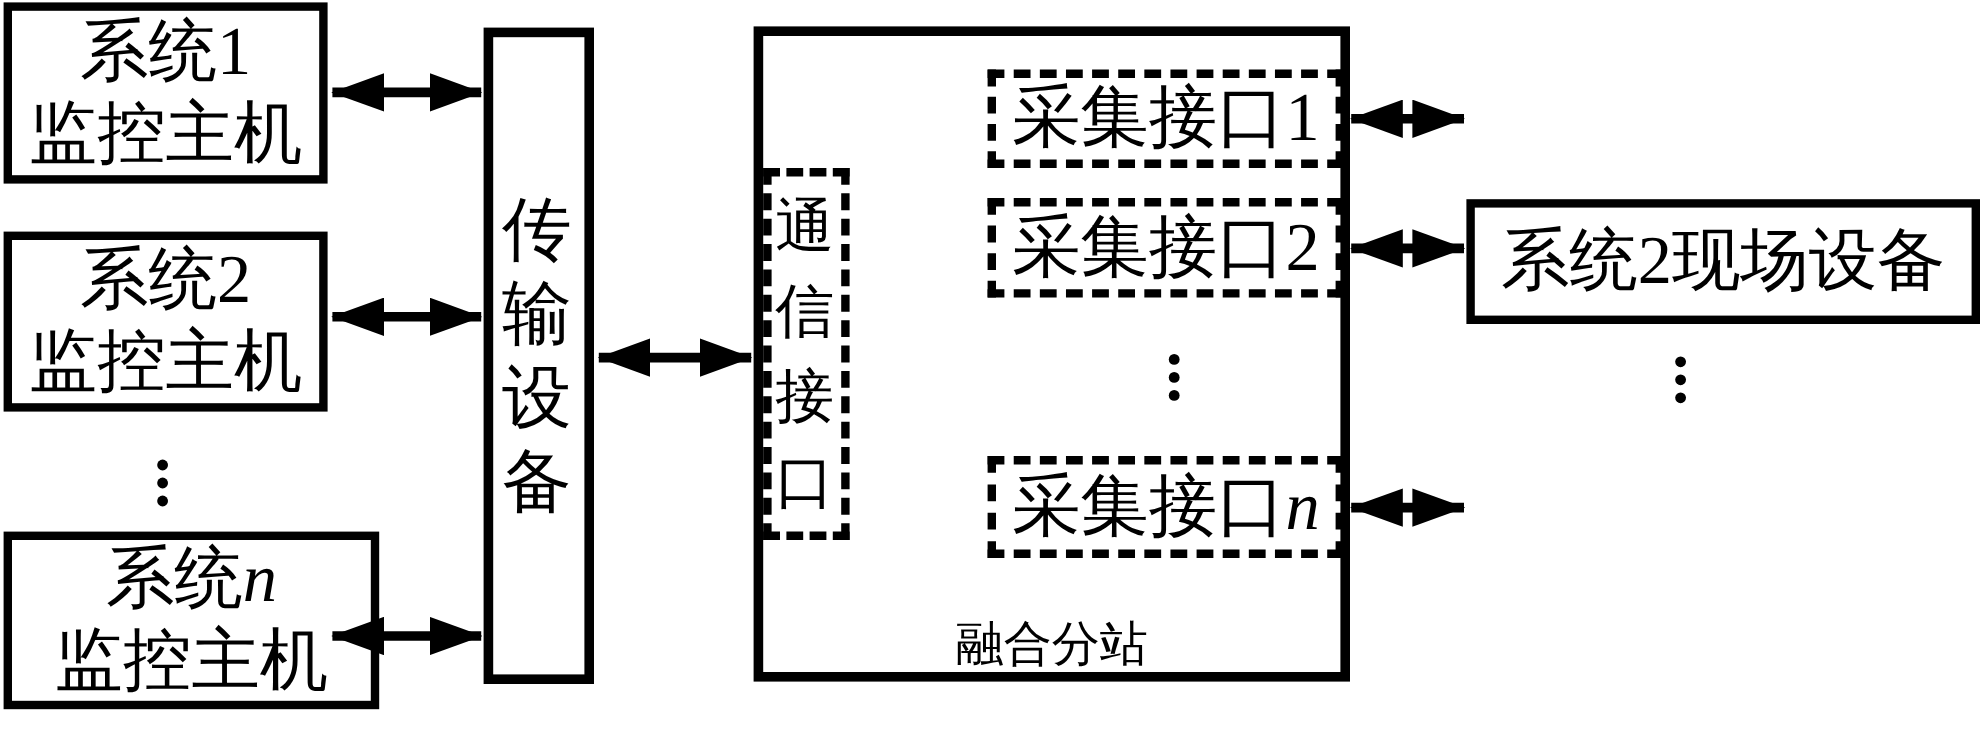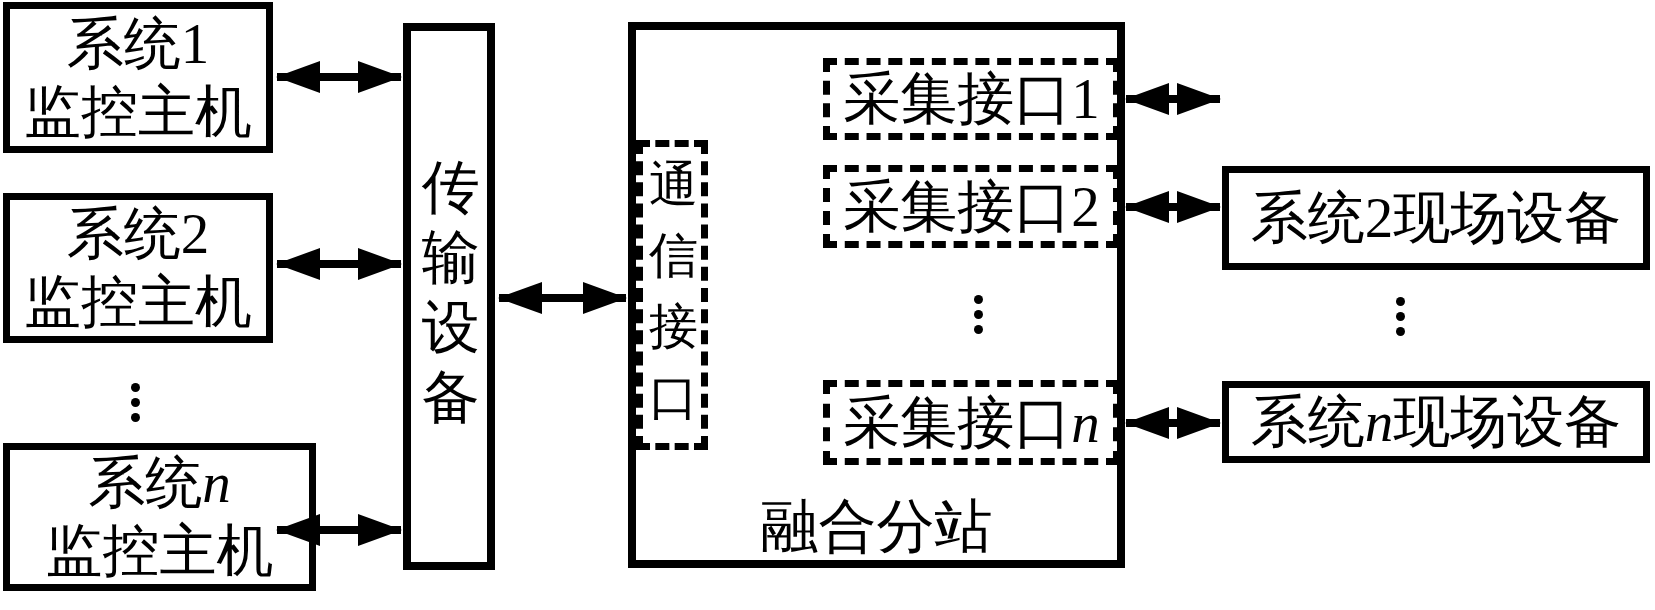--- a/index.html
+++ b/index.html
@@ -10,27 +10,27 @@
   .box{
     position:absolute;box-sizing:border-box;border:7px solid #000;background:transparent;
     display:flex;align-items:center;justify-content:center;text-align:center;
     font-size:57px;line-height:1.15;white-space:nowrap;
   }
   .thick{border-width:8px;}
   .dashed{border:7px dashed #000;}
   .nofill{background:transparent;}
   .two-line .line{line-height:68px;}
   .vlabel{
-    width:1.06em;word-break:break-all;text-align:right;
-    font-size:58px;line-height:70px;white-space:normal;font-family:Liberation Mono, monospace;
+    width:1.06em;word-break:break-all;text-align:left;
+    font-size:58px;line-height:70px;white-space:normal;
   }
   .vlabel.small{font-size:49px;line-height:71px;}
   .var{font-style:italic;}
   .caption{
-    position:absolute;text-align:center;font-size:58px;line-height:70px;white-space:nowrap;
+    position:absolute;text-align:center;font-size:40px;line-height:70px;white-space:nowrap;margin-top:10px;
   }
   .vdots{position:absolute;display:flex;flex-direction:column;align-items:center;gap:6px;}
   .vdots .dot{width:9px;height:9px;border-radius:50%;background:#000;}
   svg.overlay{position:absolute;left:0;top:0;}
   .arrow{stroke:#000;stroke-width:8;}
 </style>
 </head>
 <body>
 
 <div class="canvas">
@@ -95,23 +95,20 @@
   <div class="box" style="left:1222px;top:166px;width:428px;height:104px;">
     <div><span>系统2</span><span class="var"></span><span>现场设备</span></div>
   </div>
 
   <div class="vdots" style="left:1396px;top:297px;">
     <div class="dot"></div>
     <div class="dot"></div>
     <div class="dot"></div>
   </div>
 
-  <div class="box" style="left:1222px;top:381px;width:428px;height:82px;">
-    <div><span>系统</span><span class="var">n</span><span>现场设备</span></div>
-  </div>
 
   <svg class="overlay" width="1655" height="610" viewBox="0 0 1655 610">
     <defs>
       <marker id="ah" markerUnits="userSpaceOnUse" markerWidth="44" markerHeight="32" refX="43" refY="16" orient="auto-start-reverse">
         <path d="M0,0 L44,16 L0,32 Z" fill="#000"></path>
       </marker>
     </defs>
     <line class="arrow" x1="277" y1="77" x2="401" y2="77" marker-start="url(#ah)" marker-end="url(#ah)"></line>
     <line class="arrow" x1="277" y1="264" x2="401" y2="264" marker-start="url(#ah)" marker-end="url(#ah)"></line>
     <line class="arrow" x1="277" y1="530" x2="401" y2="530" marker-start="url(#ah)" marker-end="url(#ah)"></line>

